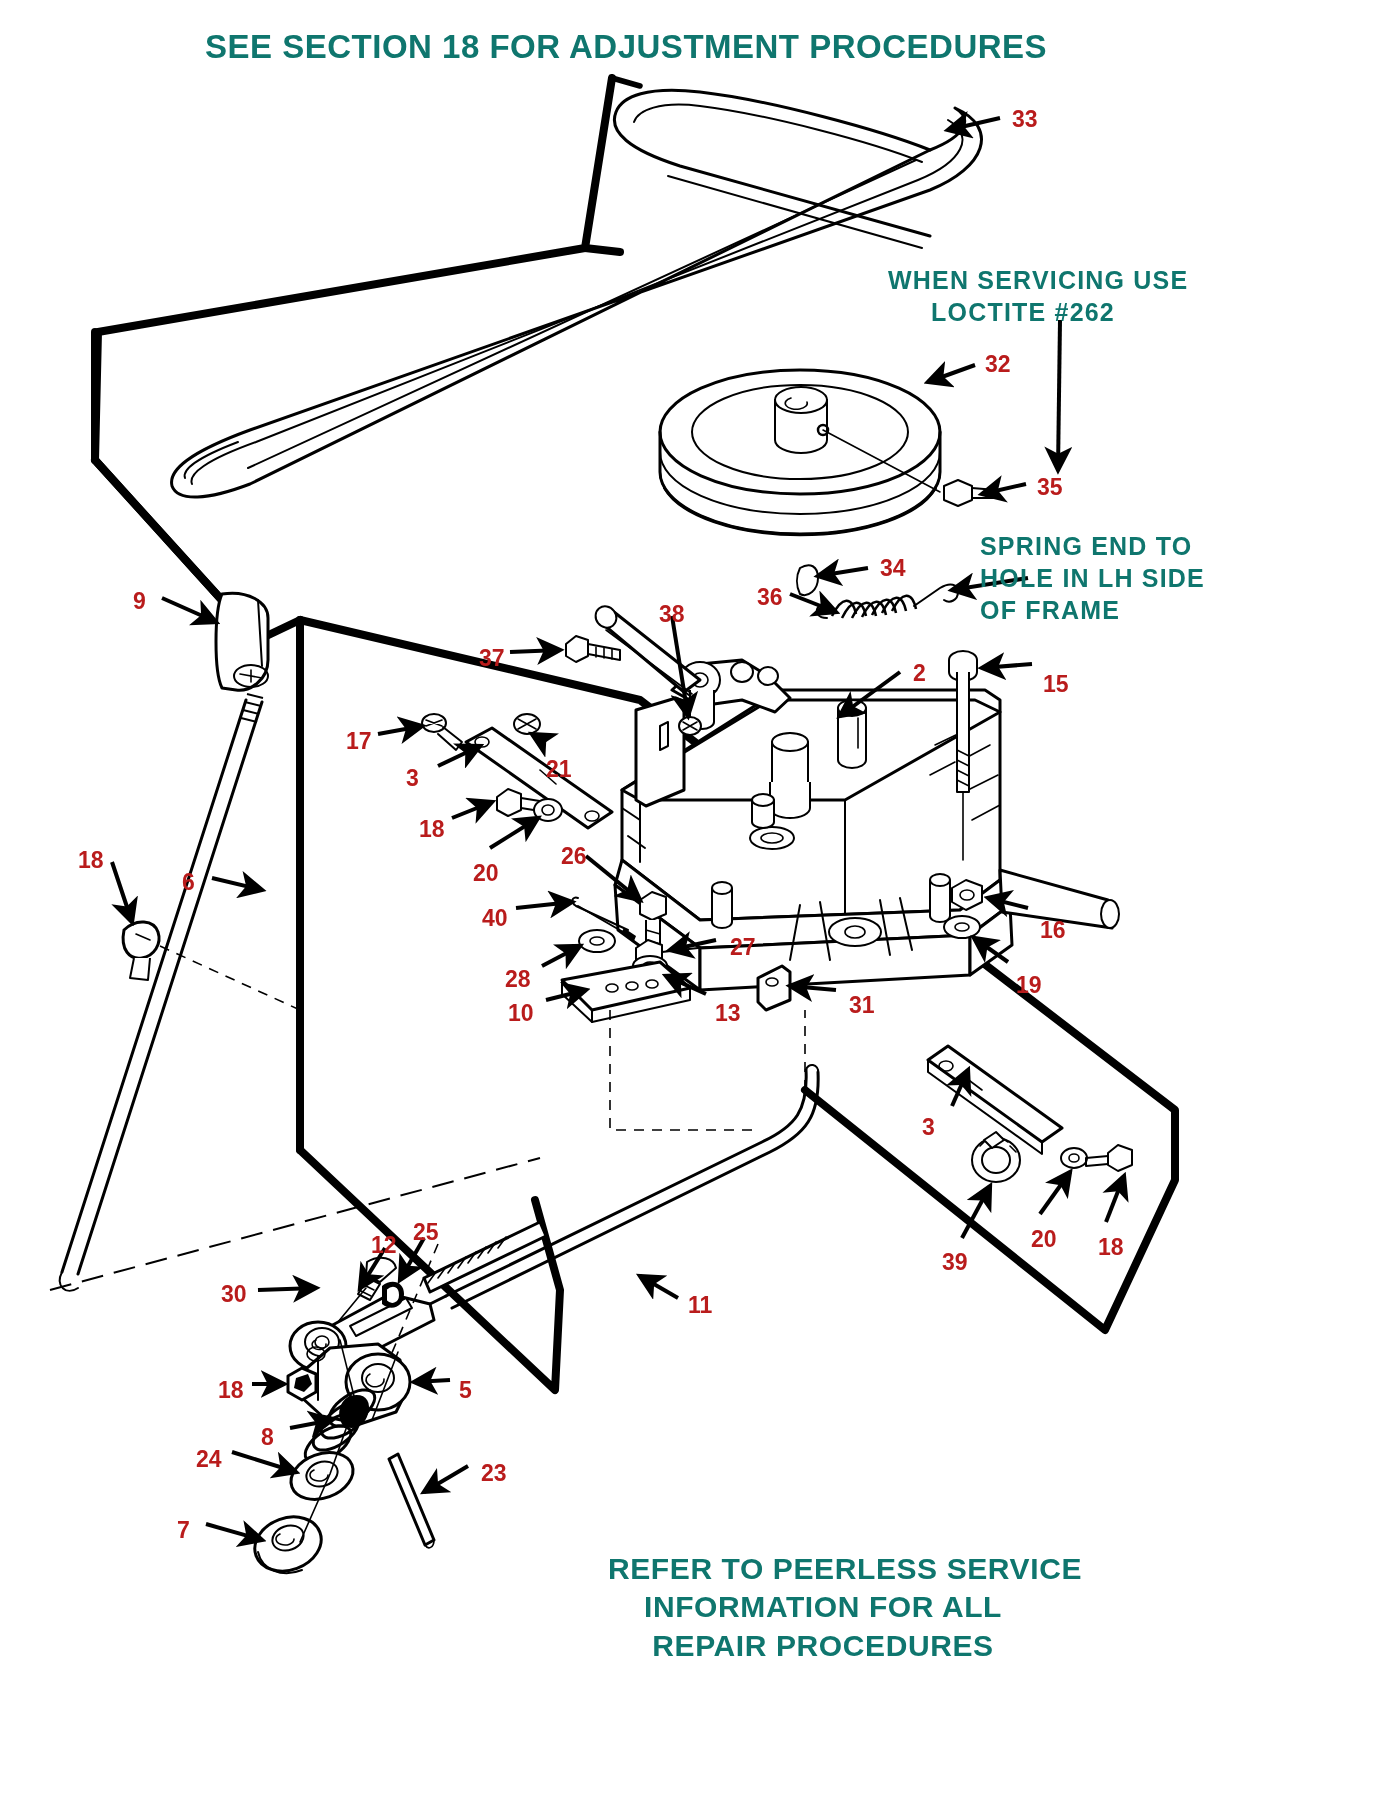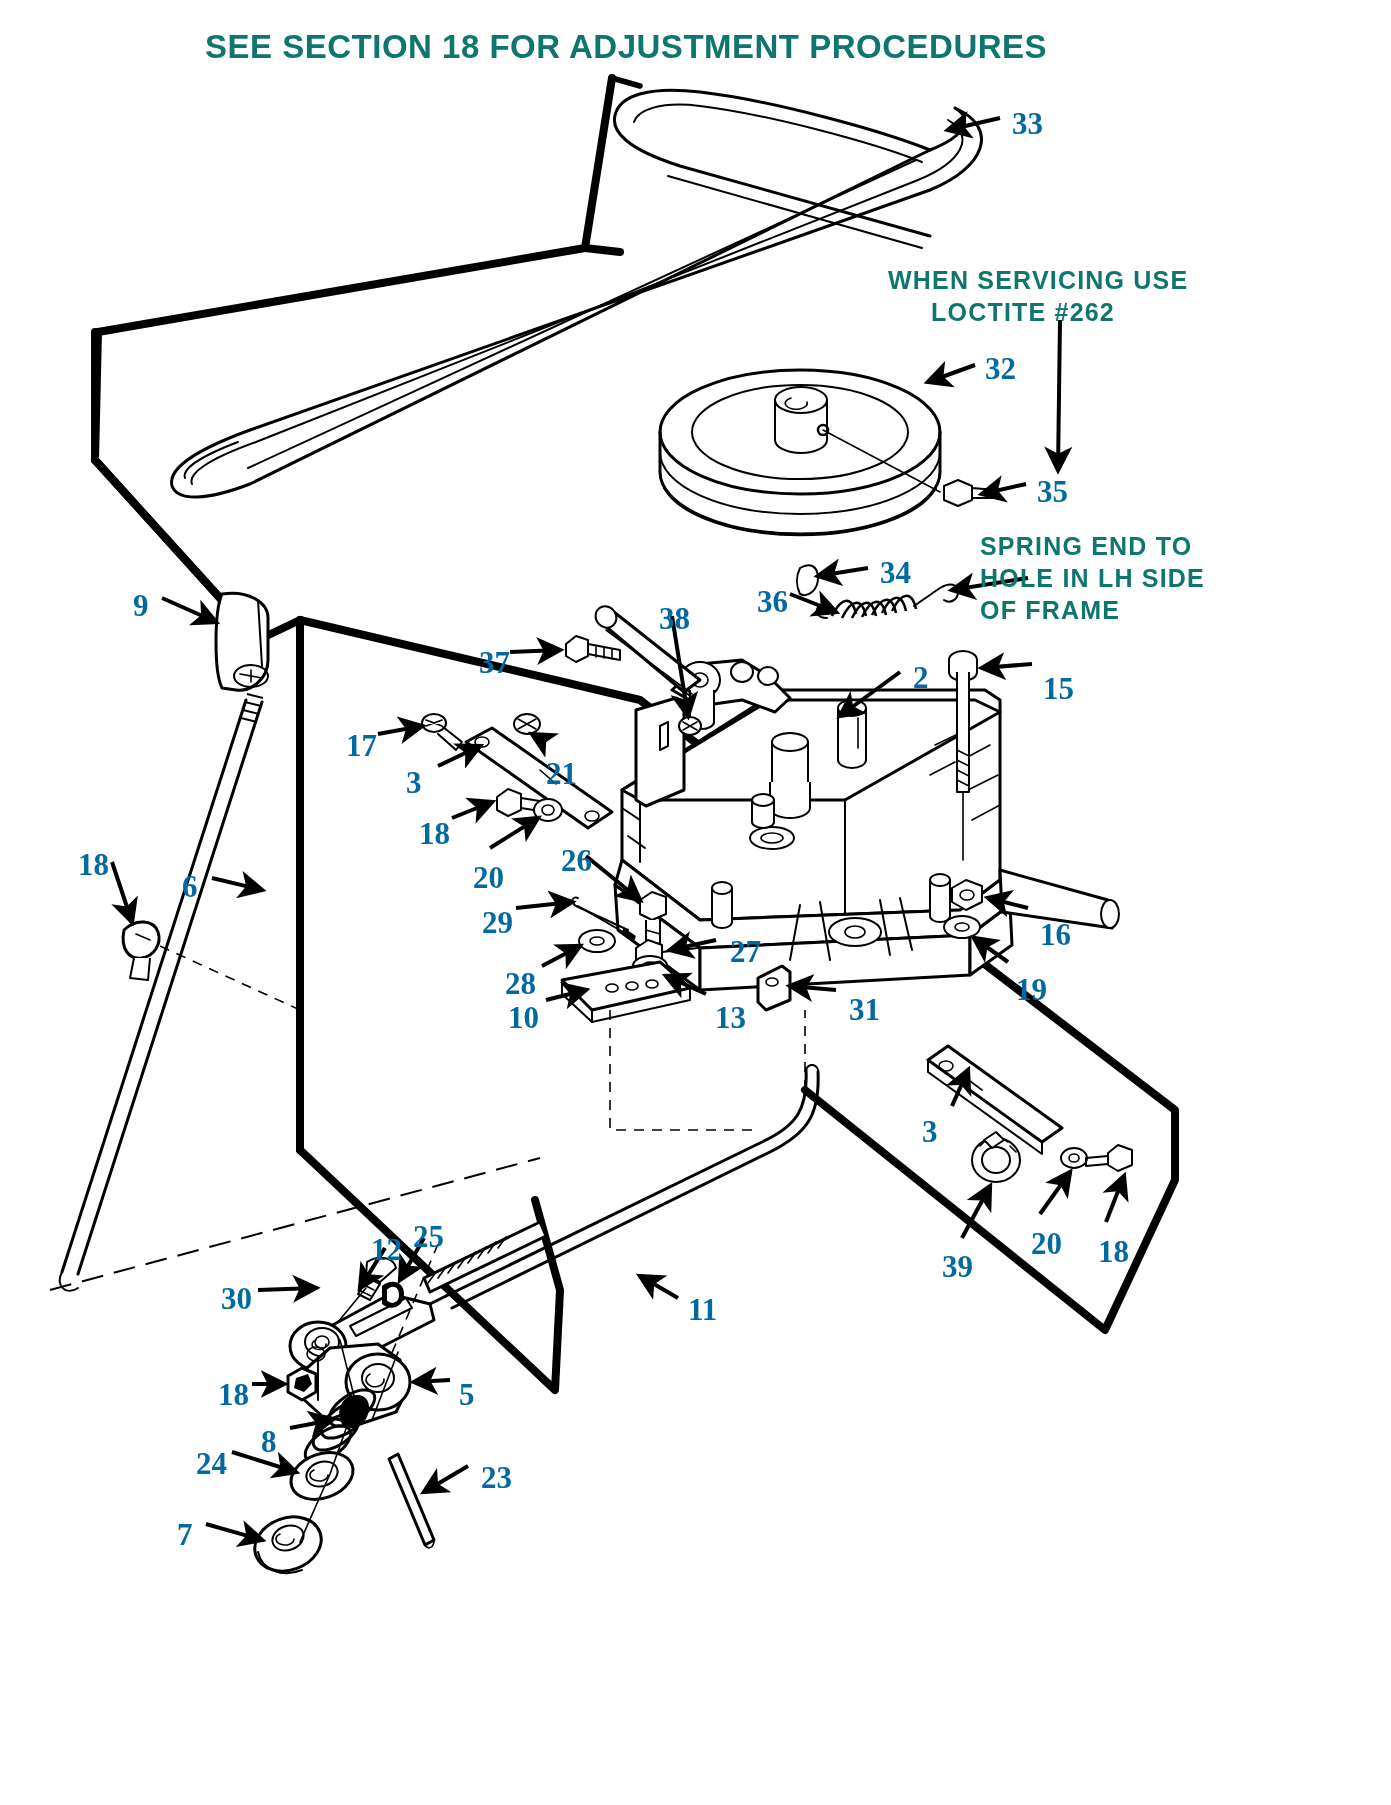--- a/index.html
+++ b/index.html
@@ -3,21 +3,21 @@
 <meta charset="utf-8">
 <style>
   html,body{margin:0;padding:0;background:#fff;}
   body{font-family:"Liberation Sans",sans-serif;}
   #page{position:relative;width:1391px;height:1805px;background:#fff;overflow:hidden;}
   #art{position:absolute;inset:0;}
   .txt{position:absolute;font-family:"Liberation Sans",sans-serif;font-weight:bold;color:#0f766e;white-space:pre;line-height:1.28;}
   .title{font-size:33px;letter-spacing:0.5px;}
   .note{font-size:25px;letter-spacing:1.2px;text-align:center;margin-left:12px;}
   .foot{font-size:30px;letter-spacing:0.6px;text-align:center;}
-  .cal{position:absolute;font-family:Liberation Serif, serif;font-weight:bold;font-size:31px;color:#0369a1;white-space:pre;}
+  .cal{position:absolute;font-family:Liberation Sans, sans-serif;font-weight:bold;font-size:23px;color:#b91c1c;white-space:pre;}
 </style>
 </head>
 <body>
 
 <div id="page">
 
   <svg id="art" viewBox="0 0 1391 1805" xmlns="http://www.w3.org/2000/svg">
     <defs>
       <style>
         .l  { fill:none; stroke:#000; stroke-width:3; stroke-linecap:round; stroke-linejoin:round; }
@@ -482,40 +482,43 @@
 
   <div class="txt title" style="left:205px;top:26px;">SEE SECTION 18 FOR ADJUSTMENT PROCEDURES</div>
 
   <div class="txt note" style="left:876px;top:264px;width:270px;">WHEN SERVICING USE
 LOCTITE #262</div>
 
   <div class="txt note" style="left:968px;top:530px;width:226px;text-align:left;">SPRING END TO
 HOLE IN LH SIDE
 OF FRAME</div>
 
+  <div class="txt foot" style="left:608px;top:1550px;width:430px;">REFER TO PEERLESS SERVICE
+INFORMATION FOR ALL
+REPAIR PROCEDURES</div>
 
   <div id="callout-layer">
       <div class="cal" style="left: 1012px; top: 106px;">33</div>
       <div class="cal" style="left: 985px; top: 351px;">32</div>
       <div class="cal" style="left: 1037px; top: 474px;">35</div>
       <div class="cal" style="left: 880px; top: 555px;">34</div>
       <div class="cal" style="left: 757px; top: 584px;">36</div>
       <div class="cal" style="left: 133px; top: 588px;">9</div>
       <div class="cal" style="left: 659px; top: 601px; text-align: center;">38</div>
       <div class="cal" style="left: 479px; top: 645px;">37</div>
       <div class="cal" style="left: 913px; top: 660px;">2</div>
       <div class="cal" style="left: 1043px; top: 671px;">15</div>
       <div class="cal" style="left: 346px; top: 728px;">17</div>
       <div class="cal" style="left: 546px; top: 756px;">21</div>
       <div class="cal" style="left: 406px; top: 765px;">3</div>
       <div class="cal" style="left: 419px; top: 816px;">18</div>
       <div class="cal" style="left: 473px; top: 860px;">20</div>
       <div class="cal" style="left: 561px; top: 843px;">26</div>
       <div class="cal" style="left: 1040px; top: 917px;">16</div>
-      <div class="cal" style="left: 482px; top: 905px;">29</div>
+      <div class="cal" style="left: 482px; top: 905px;">40</div>
       <div class="cal" style="left: 730px; top: 934px;">27</div>
       <div class="cal" style="left: 505px; top: 966px;">28</div>
       <div class="cal" style="left: 1016px; top: 972px;">19</div>
       <div class="cal" style="left: 715px; top: 1000px;">13</div>
       <div class="cal" style="left: 849px; top: 992px;">31</div>
       <div class="cal" style="left: 508px; top: 1000px;">10</div>
       <div class="cal" style="left: 78px; top: 847px;">18</div>
       <div class="cal" style="left: 182px; top: 869px;">6</div>
       <div class="cal" style="left: 922px; top: 1114px;">3</div>
       <div class="cal" style="left: 1031px; top: 1226px;">20</div>

